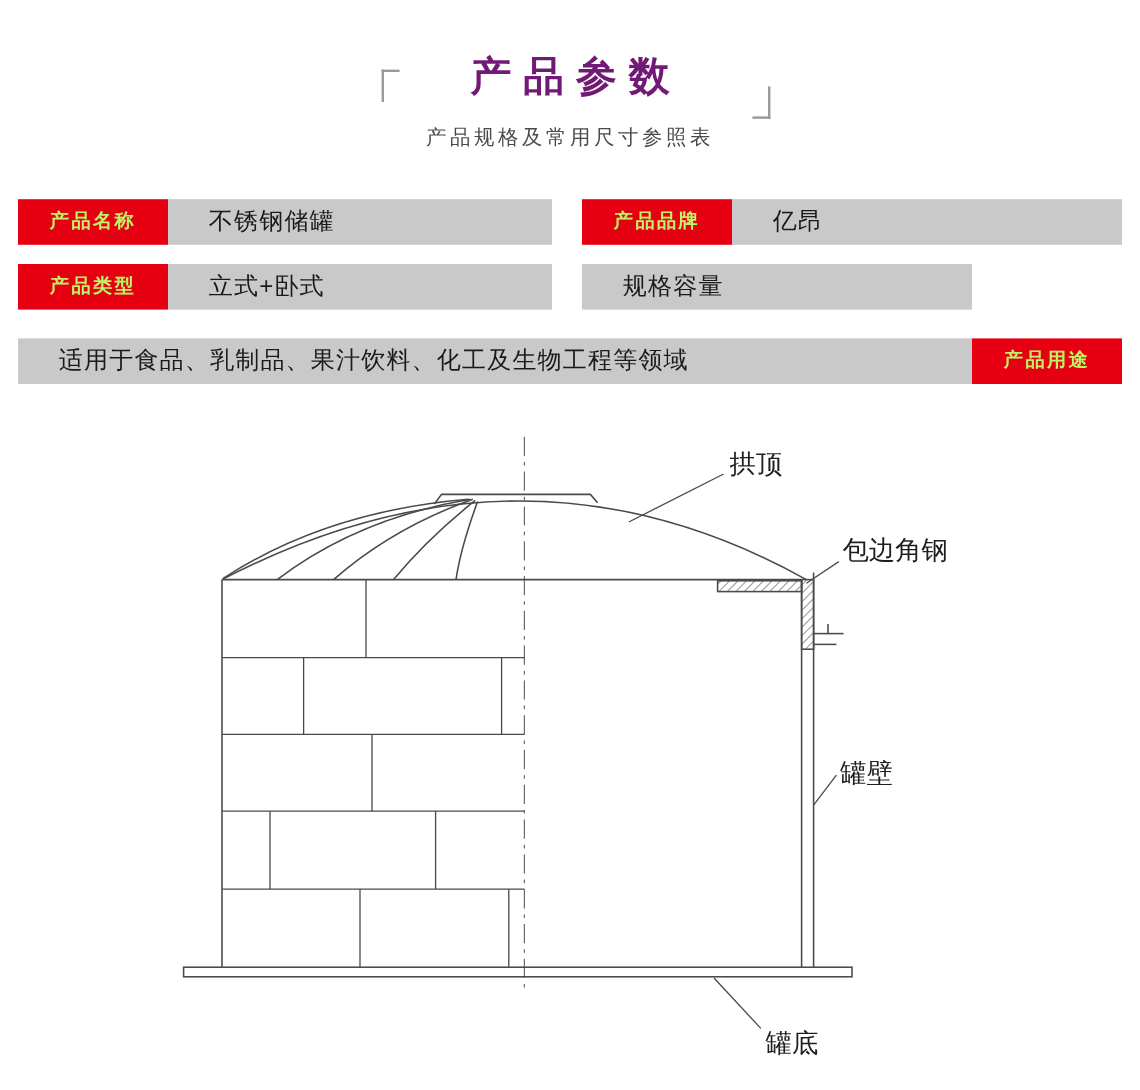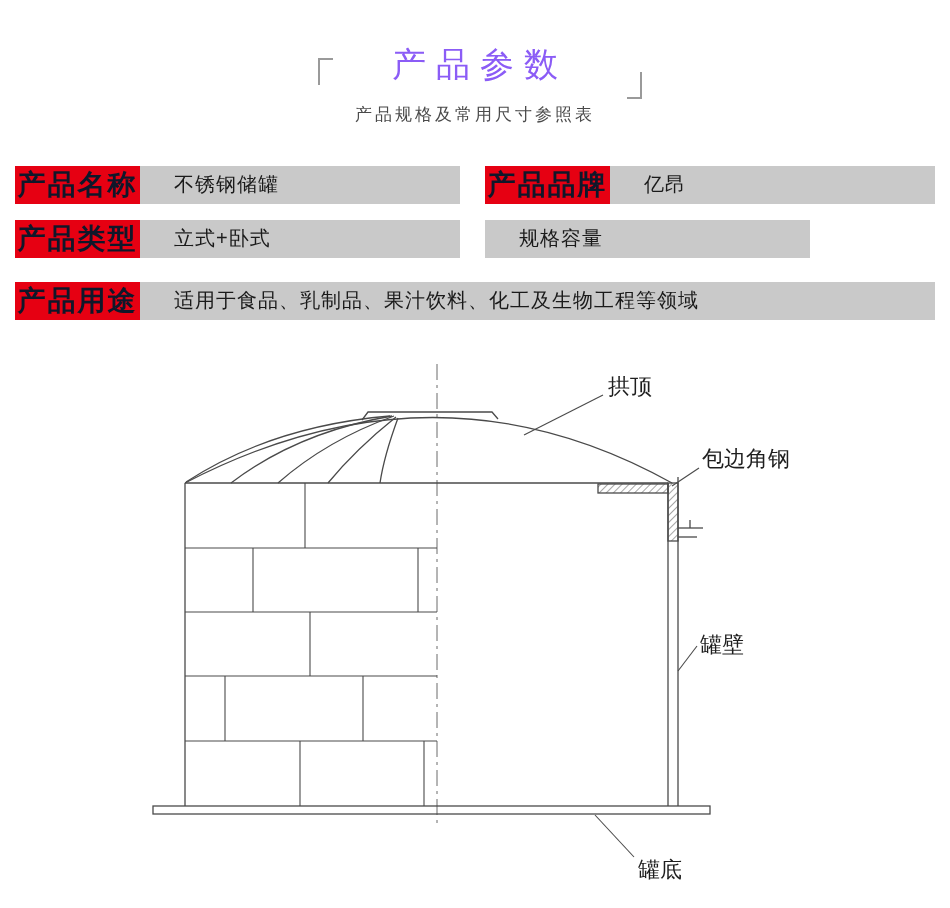--- a/index.html
+++ b/index.html
@@ -4,41 +4,41 @@
 <style>
   * { margin:0; padding:0; box-sizing:border-box; }
   html,body { background:#ffffff; }
   body {
     width:950px; height:908px; margin:0 auto; position:relative;
     font-family:"Liberation Sans","DejaVu Sans",sans-serif; overflow:hidden;
   }
   
   .header { position:relative; width:100%; padding-top:44px; text-align:center; }
   .page-title {
-    font-size:34px; font-weight:normal; color:#8b5cf6; letter-spacing:10px;
+    font-size:34px; font-weight:bold; color:#701a75; letter-spacing:10px;
     padding-left:10px; line-height:1.2;
   }
   .bracket-left {
     position:absolute; left:318px; top:58px; width:15px; height:27px;
     border-left:2px solid #9a9a9a; border-top:2px solid #9a9a9a;
   }
   .bracket-right {
     position:absolute; left:627px; top:72px; width:15px; height:27px;
     border-right:2px solid #9a9a9a; border-bottom:2px solid #9a9a9a;
   }
   .page-subtitle {
     margin-top:18px; font-size:17px; color:#4a4a4a; letter-spacing:3px;
   }
   
   .spec { margin-top:40px; padding:0 15px; }
   .spec-row { display:flex; height:38px; margin-bottom:16px; }
   .spec-row.last { margin-top:24px; margin-bottom:0; }
   .cell { display:flex; align-items:center; }
   .cell.label {
-    width:125px; background:#e60012; color:#0f172a; font-size:28px;
+    width:125px; background:#e60012; color:#bef264; font-size:16px;
     font-weight:bold; justify-content:center; letter-spacing:2px; flex:0 0 auto;
   }
   .cell.value {
     background:#c9c9c9; color:#1a1a1a; font-size:20px; padding-left:34px;
     letter-spacing:1px;
   }
   .cell.value.v-left  { width:320px;text-align:center; }
   .cell.value.v-right { width:325px; }
   .cell.value.v-full  { flex:1 1 auto; }
   .col-gap { width:25px; flex:0 0 auto; }
@@ -64,22 +64,22 @@
     <div class="cell label">产品品牌</div>
     <div class="cell value v-right">亿昂</div>
   </div>
   <div class="spec-row">
     <div class="cell label">产品类型</div>
     <div class="cell value v-left">立式+卧式</div>
     <div class="col-gap"></div>
     <div class="cell value v-right">规格容量</div>
   </div>
   <div class="spec-row last">
+    <div class="cell value v-full">适用于食品、乳制品、果汁饮料、化工及生物工程等领域</div>
     <div class="cell label">产品用途</div>
-    <div class="cell value v-full">适用于食品、乳制品、果汁饮料、化工及生物工程等领域</div>
   </div>
 </div>
 
 <div class="diagram-wrap">
 <svg width="950" height="538" viewBox="0 0 950 538">
   <defs>
     <pattern id="hatch" width="5" height="5" patternUnits="userSpaceOnUse" patternTransform="rotate(45)">
       <line x1="0" y1="0" x2="0" y2="5" stroke="#5a5a5a" stroke-width="1.1"></line>
     </pattern>
   </defs>

